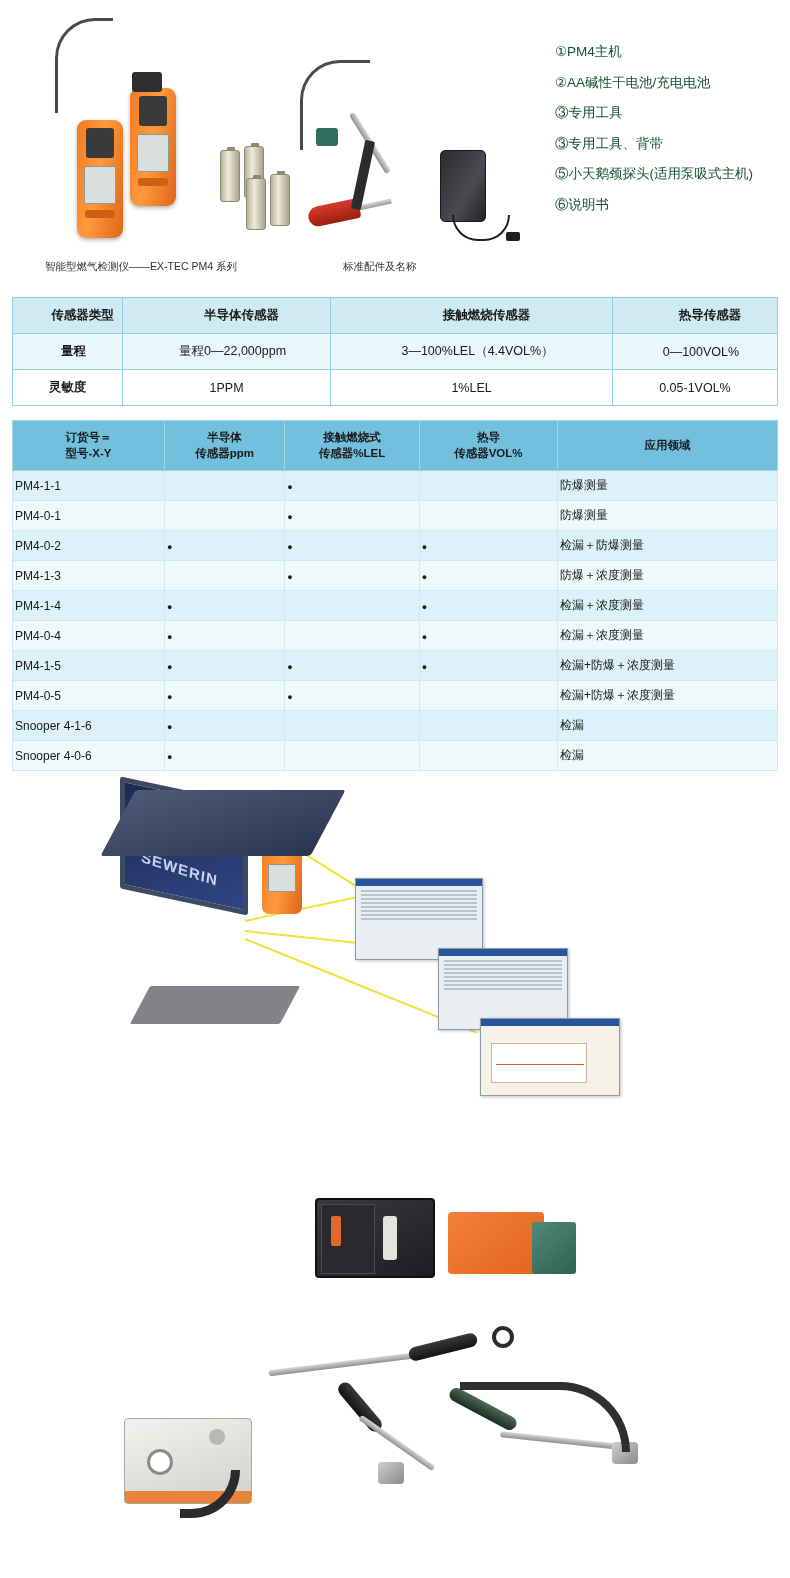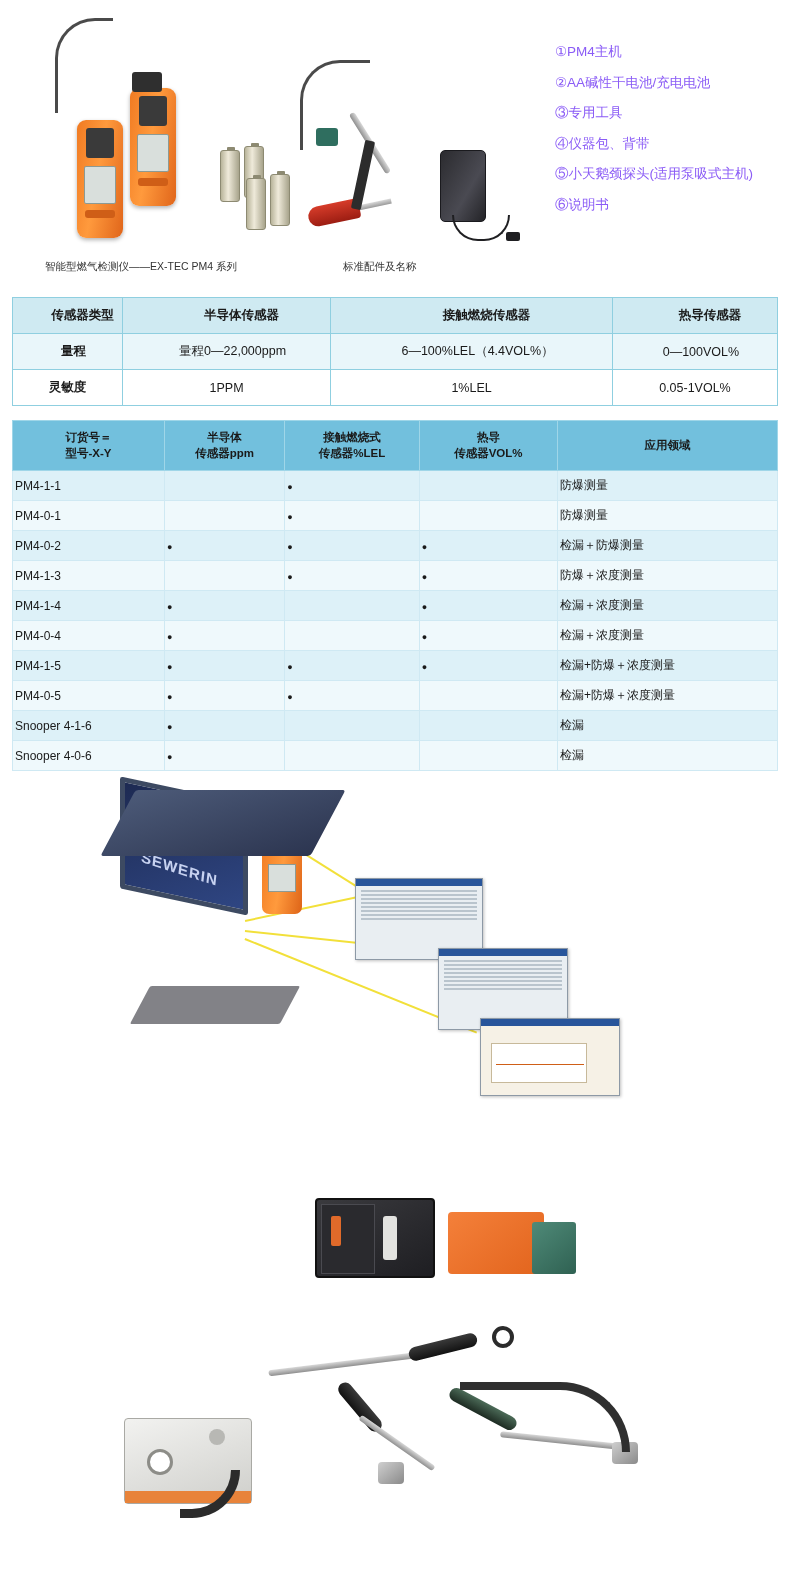--- a/index.html
+++ b/index.html
@@ -11,21 +11,21 @@
     color: #222;
   }
   .page { position: relative; width: 790px; height: 1578px; overflow: hidden; }
 
   
   .sec1 { position: relative; height: 285px; }
   .photo-area { position: absolute; left: 20px; top: 10px; width: 520px; height: 250px; }
 
   .legend { position: absolute; left: 555px; top: 42px; width: 230px; }
   .legend-item {
-    font-size: 13.5px; color: #8b5cf6; line-height: 1.45;
+    font-size: 13.5px; color: #14532d; line-height: 1.45;
     margin-bottom: 11px; white-space: nowrap;
   }
 
   .caption { position: absolute; font-size: 10.5px; color: #333; }
   .caption-left { left: 45px; top: 260px; }
   .caption-right { left: 343px; top: 260px; }
 
   
   .detector {
     position: absolute; width: 46px; height: 118px; border-radius: 9px;
@@ -236,41 +236,41 @@
 
       <div class="case-bag" style="left:420px; top:140px;"></div>
       <div class="cable" style="left:432px; top:205px;"></div>
       <div style="position:absolute;left:486px;top:222px;width:14px;height:9px;background:#1f1f22;border-radius:2px;"></div>
     </div>
 
     <div class="legend">
       <div class="legend-item">①PM4主机</div>
       <div class="legend-item">②AA碱性干电池/充电电池</div>
       <div class="legend-item">③专用工具</div>
-      <div class="legend-item">④仪器包、背带</div>
+      <div class="legend-item">③专用工具、背带</div>
       <div class="legend-item">⑤小天鹅颈探头(适用泵吸式主机)</div>
       <div class="legend-item">⑥说明书</div>
     </div>
 
     <div class="caption caption-left">智能型燃气检测仪——EX-TEC PM4 系列</div>
     <div class="caption caption-right">标准配件及名称</div>
   </div>
 
   <table class="spec-table">
     <tbody>
         <tr class="head">
       <td class="label">传感器类型</td>
       <td>半导体传感器</td>
       <td>接触燃烧传感器</td>
       <td>热导传感器</td>
     </tr>
     <tr class="alt">
       <td class="label">量程</td>
       <td>量程0—22,000ppm</td>
-      <td>6—100%LEL（4.4VOL%）</td>
+      <td>3—100%LEL（4.4VOL%）</td>
       <td>0—100VOL%</td>
     </tr>
     <tr class="plain">
       <td class="label">灵敏度</td>
       <td>1PPM</td>
       <td>1%LEL</td>
       <td>0.05-1VOL%</td>
     </tr>
   </tbody>
     </table>

